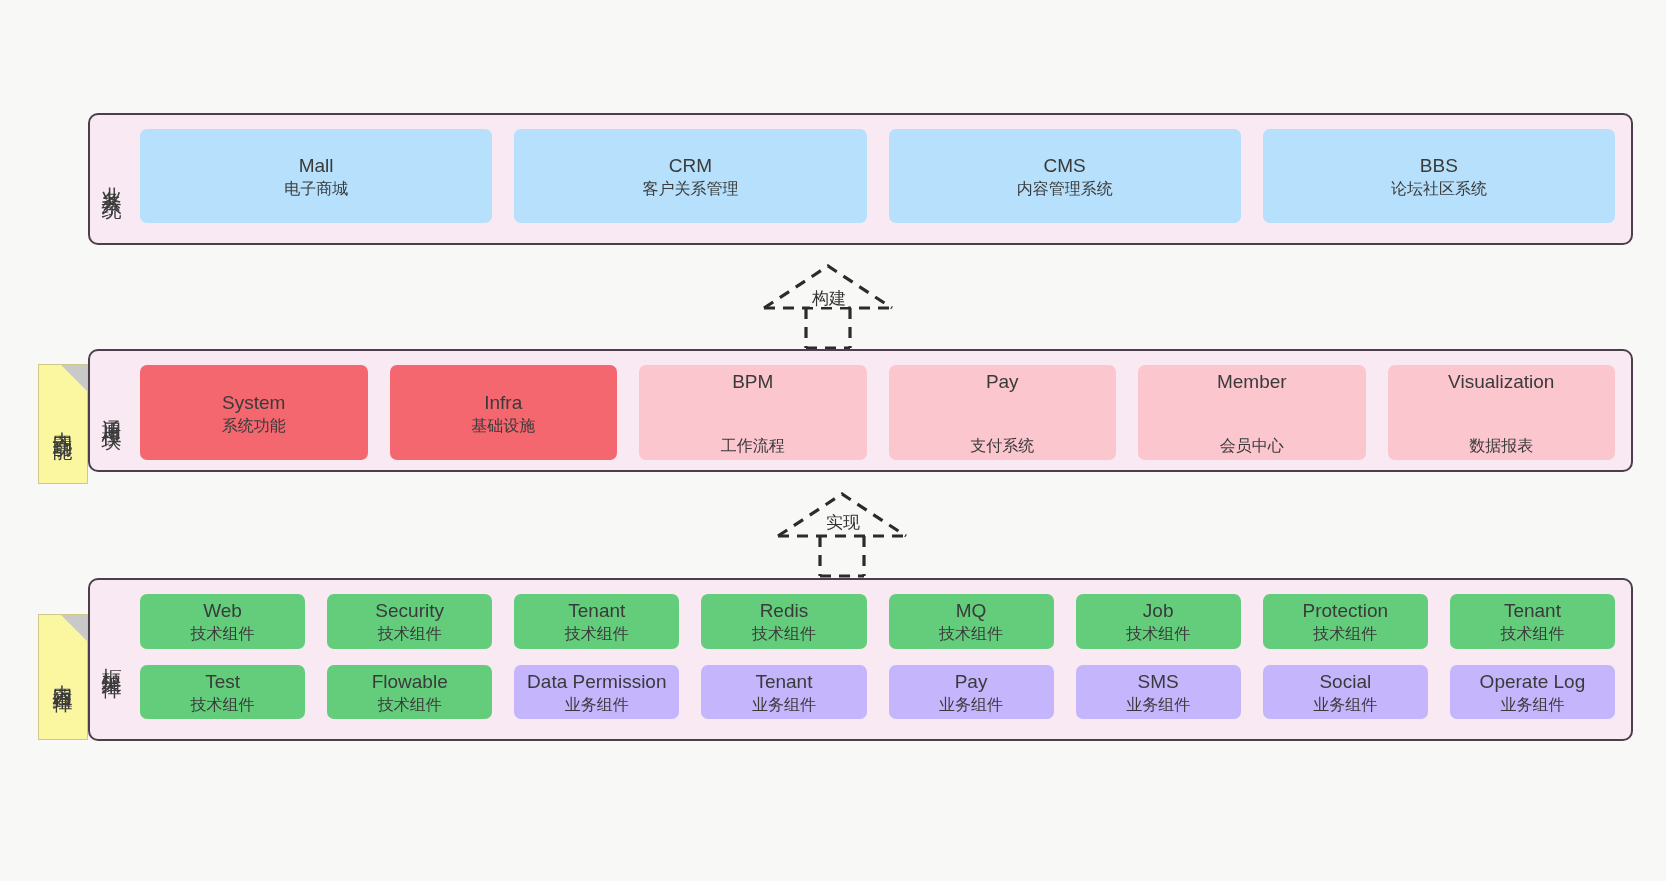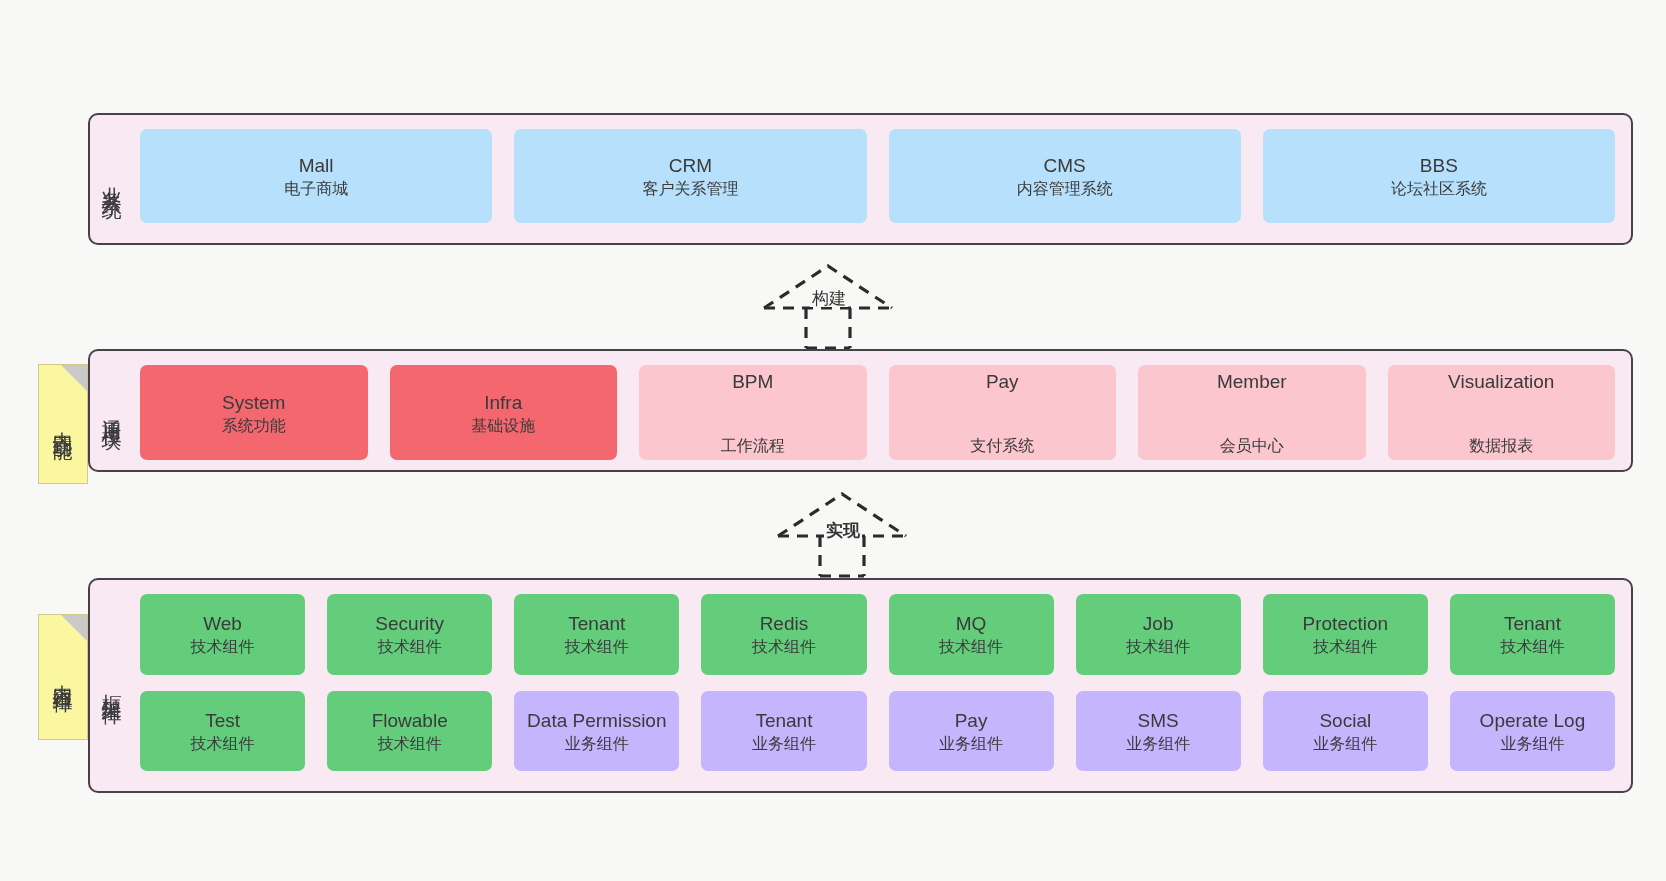--- a/index.html
+++ b/index.html
@@ -194,29 +194,29 @@
   </div>
 
   <div class="arrow" style="left:774px;top:490px;width:150px;height:86px;">
     <svg width="150" height="86" viewBox="0 0 150 86" aria-hidden="true">
       <g fill="none" stroke="#2b2b2b" stroke-width="3.2" stroke-dasharray="11,8">
         <path d="M4 46 L68 4 L132 46"></path>
         <path d="M4 46 L132 46"></path>
         <path d="M46 46 L46 86 M90 46 L90 86 M46 86 L90 86"></path>
       </g>
     </svg>
-    <span class="alabel" style="left:50px;top:32px;font-weight:bold;">实现</span>
+    <span class="alabel" style="left:50px;top:24px;">实现</span>
   </div>
 
   <div class="note" style="left:38px;top:614px;width:50px;height:126px;">
     <span class="fold"></span>
     <span class="txt">内置组件</span>
   </div>
 
-  <div class="layer" id="layer-3" style="left:88px;top:578px;width:1545px;height:215px;">
+  <div class="layer" id="layer-3" style="left:88px;top:578px;width:1545px;height:163px;">
     <div class="layer-title">框架组件</div>
     <div class="layer-body">
 
       <div class="row">
         <div class="card c-green">
           <span class="ln">Web</span>
           <span class="ln sub">技术组件</span>
         </div>
         <div class="card c-green">
           <span class="ln">Security</span>

